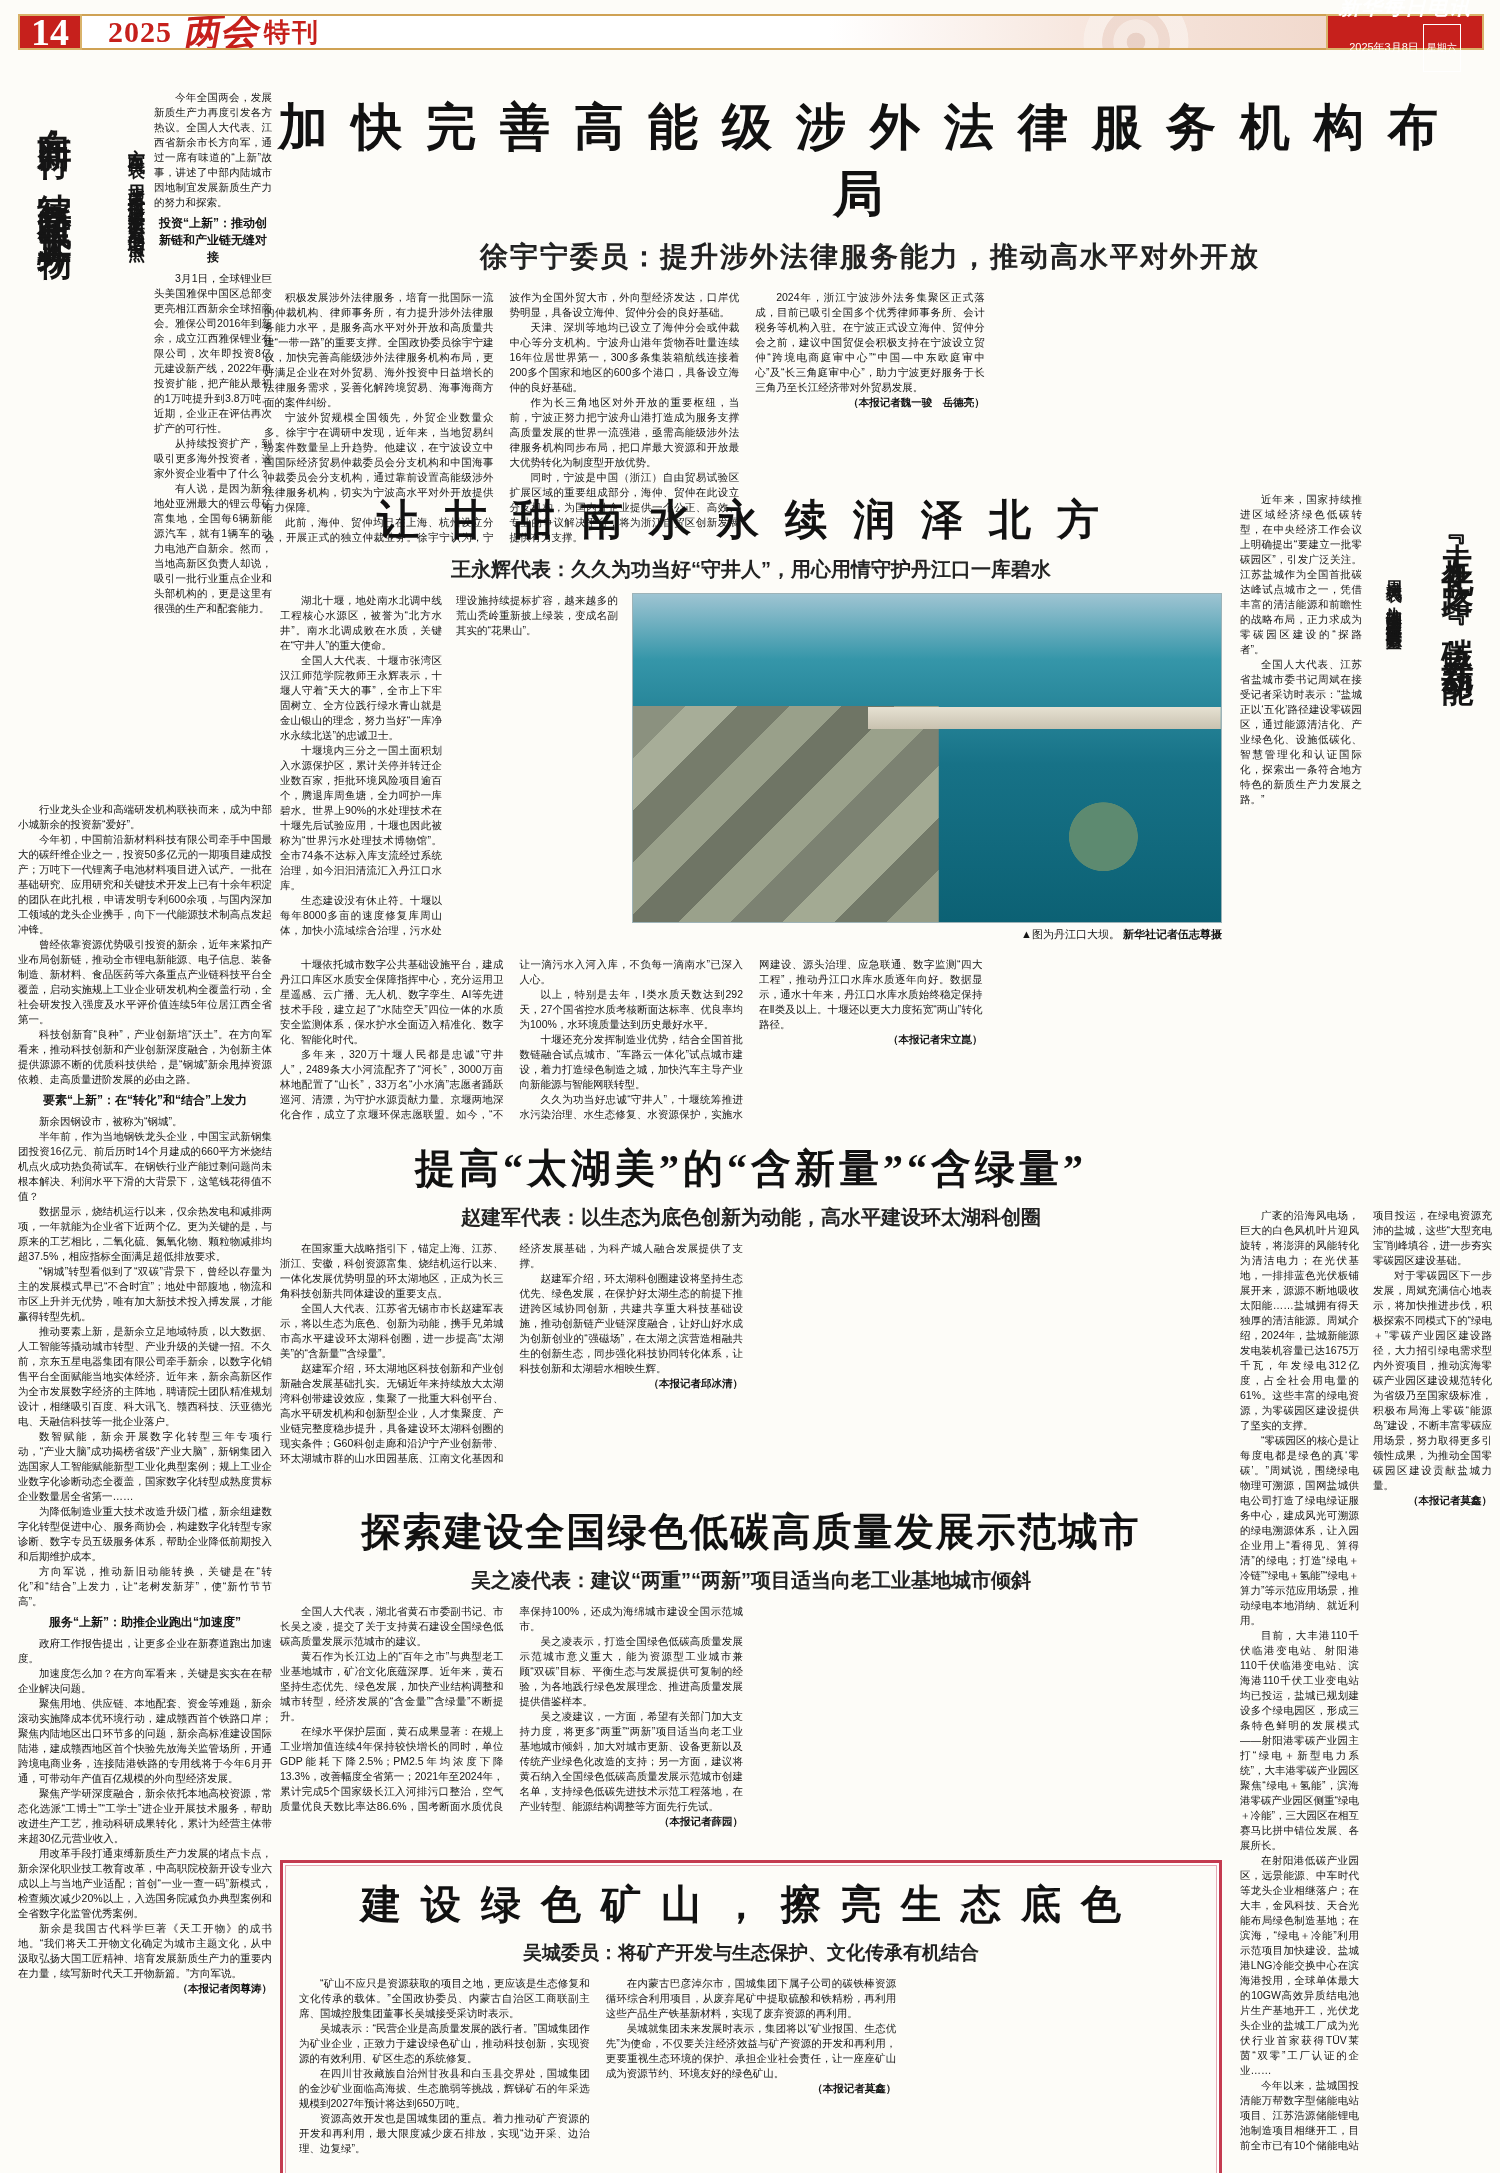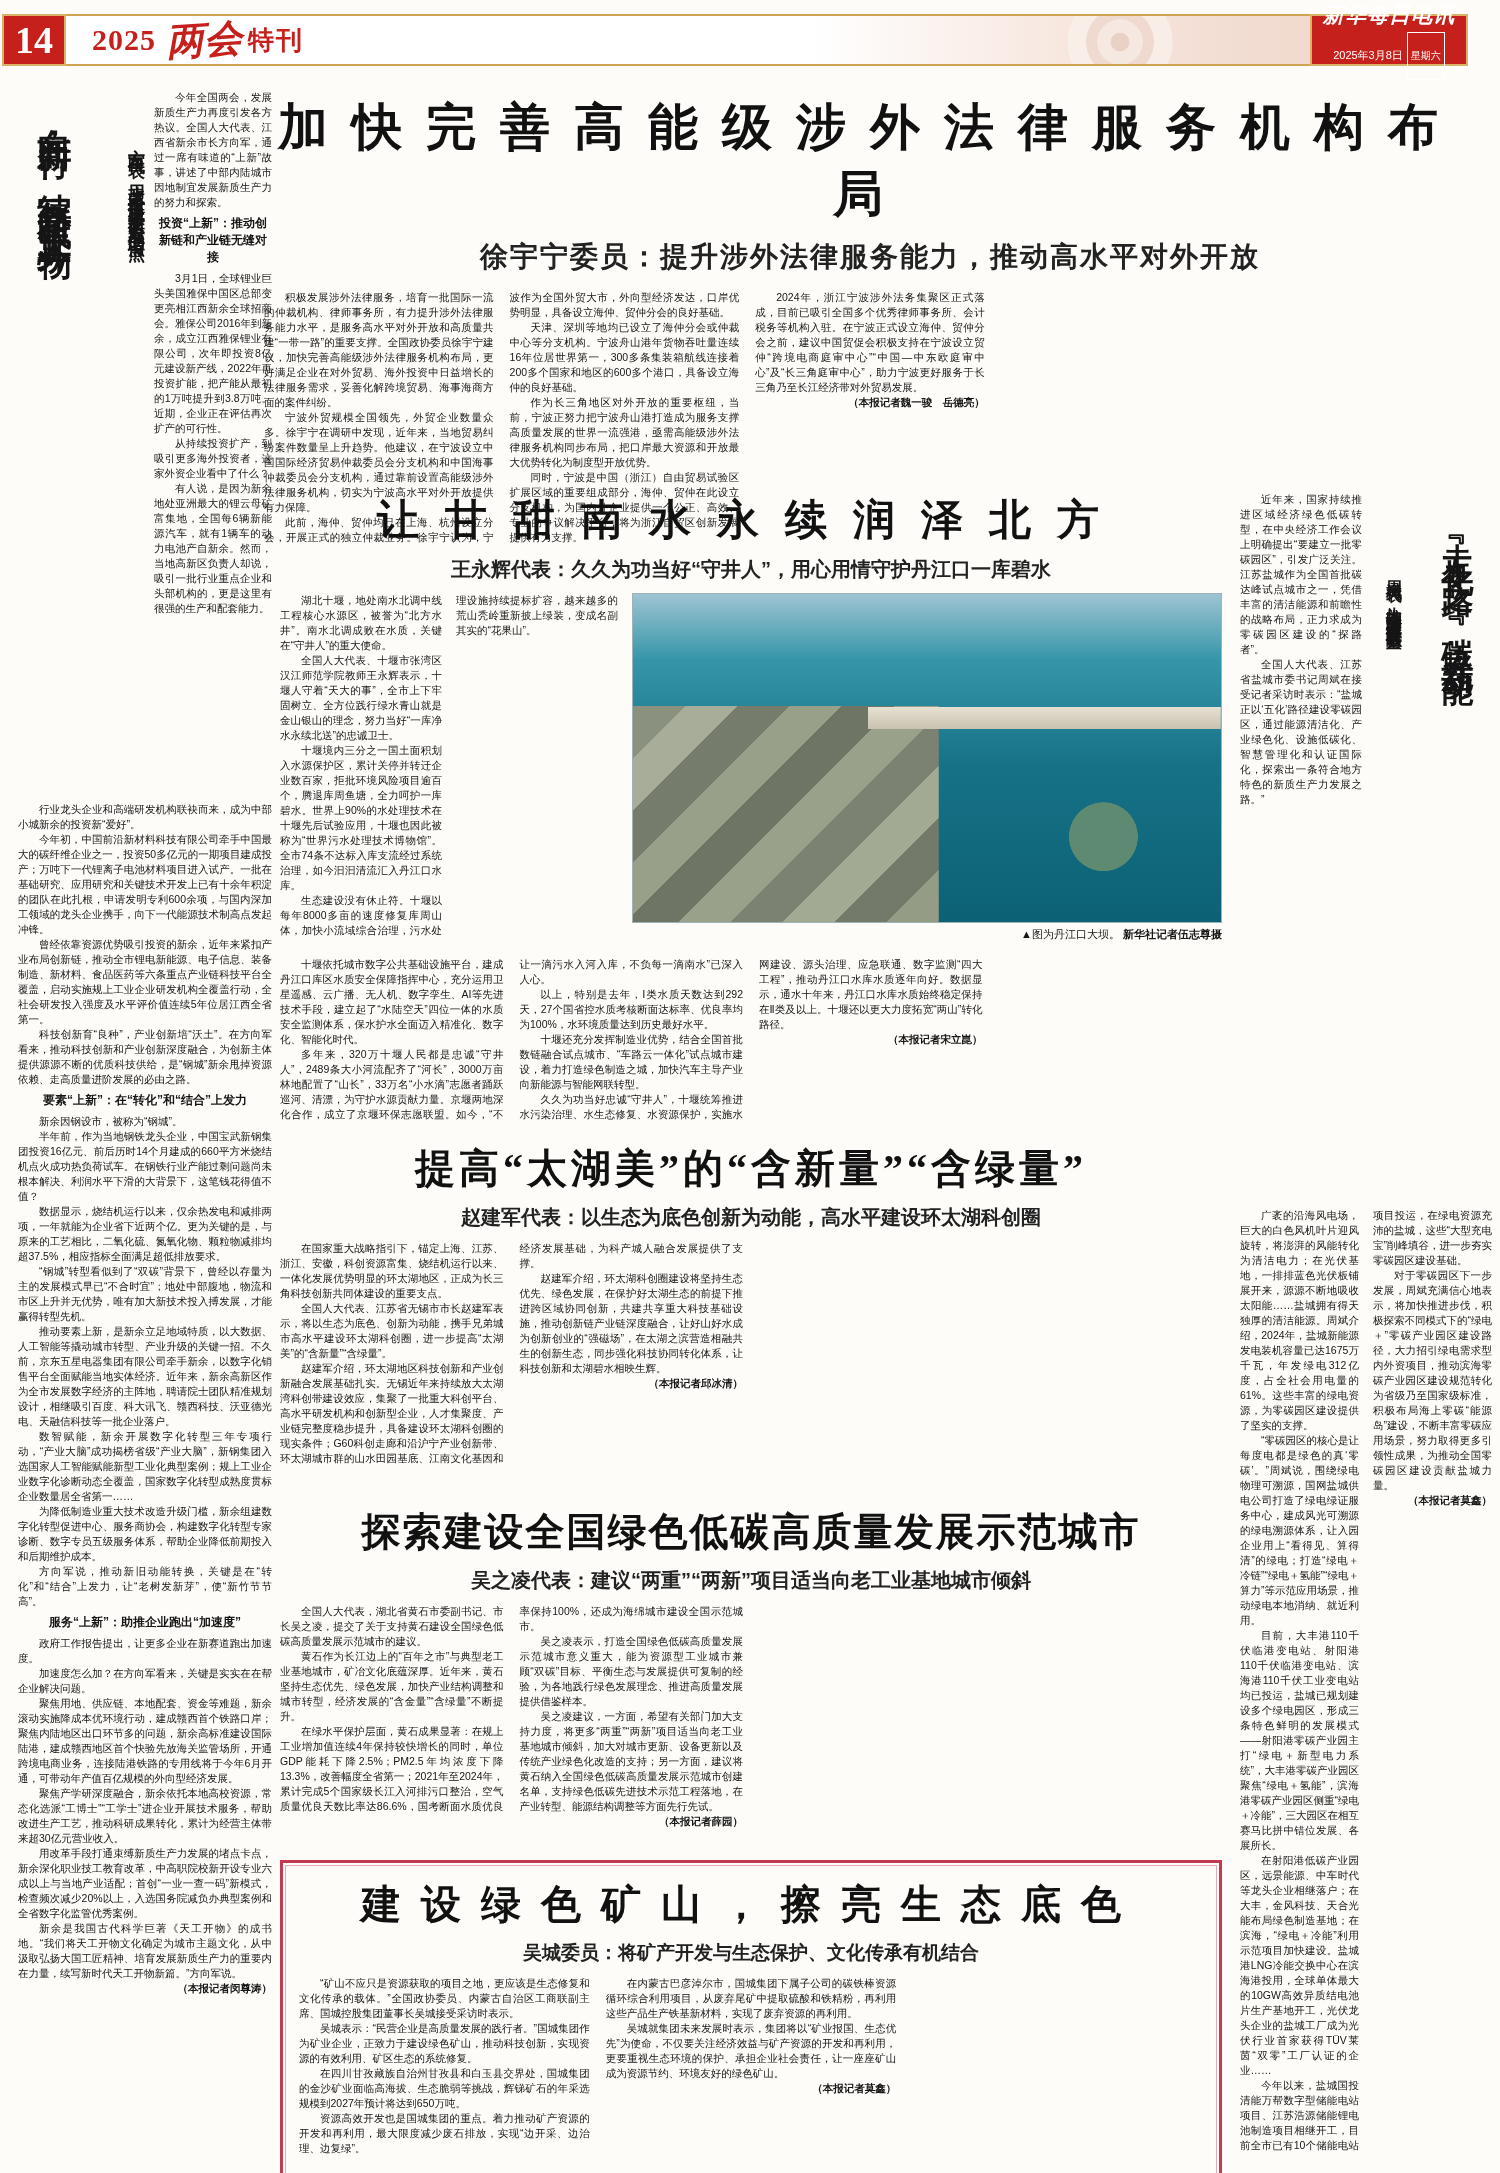--- a/index.html
+++ b/index.html
@@ -1,18 +1,18 @@
 <!DOCTYPE html>
 <html><head>
 <meta charset="utf-8">
 <style>
   html,body{margin:0;padding:0;background:#e9e7e2;}
   #page{position:relative;width:1500px;height:2173px;background:#fdfcf8;font-family:"Liberation Sans","DejaVu Sans",sans-serif;color:#151515;overflow:hidden;}
   
-  #hdr{position:absolute;left:2px;top:14px;width:1466px;height:52px;display:flex;}
+  #hdr{position:absolute;left:18px;top:14px;width:1466px;height:36px;display:flex;}
   #pagenum{width:64px;background:#c6201c;color:#fff;font-family:"Liberation Serif","DejaVu Serif",serif;font-weight:bold;font-size:38px;display:flex;align-items:center;justify-content:center;border:2px solid #d9b36a;box-sizing:border-box;}
   #band{flex:1;border-top:2px solid #cfa254;border-bottom:2px solid #cfa254;background:linear-gradient(90deg,#ffffff 0%,#fff 60%,#f7e7df 80%,#f1d9cd 100%);display:flex;align-items:center;padding-left:26px;box-sizing:border-box;position:relative;overflow:hidden;}
   #band .yr{color:#c6201c;font-weight:bold;font-size:30px;letter-spacing:1px;font-family:Liberation Serif, serif;}
   #band .lh{color:#c6201c;font-weight:bold;font-style:italic;font-size:38px;margin:0 6px 0 10px;font-family:"DejaVu Serif",serif;transform:rotate(-4deg);}
   #band .tk{color:#c6201c;font-weight:bold;font-size:26px;letter-spacing:2px;}
   #band .swirl{position:absolute;right:130px;top:-18px;width:120px;height:88px;border-radius:50%;background:radial-gradient(circle at 50% 50%,#e8cfc4 0 12%,#f6e9e2 13% 30%,#efd9cf 31% 45%,#f9efe9 46% 70%,transparent 71%);opacity:.9;}
   #mast{width:158px;background:#c6201c;color:#fff;display:flex;flex-direction:column;align-items:center;justify-content:center;border:2px solid #d9b36a;box-sizing:border-box;}
   #mast .m1{font-family:"DejaVu Serif",serif;font-style:italic;font-weight:bold;font-size:21px;letter-spacing:1px;}
   #mast .m2{font-size:11px;margin-top:3px;display:flex;align-items:center;gap:4px;}
   #mast .wk{border:1px solid #fff;padding:16px 3px;font-size:10px;}

